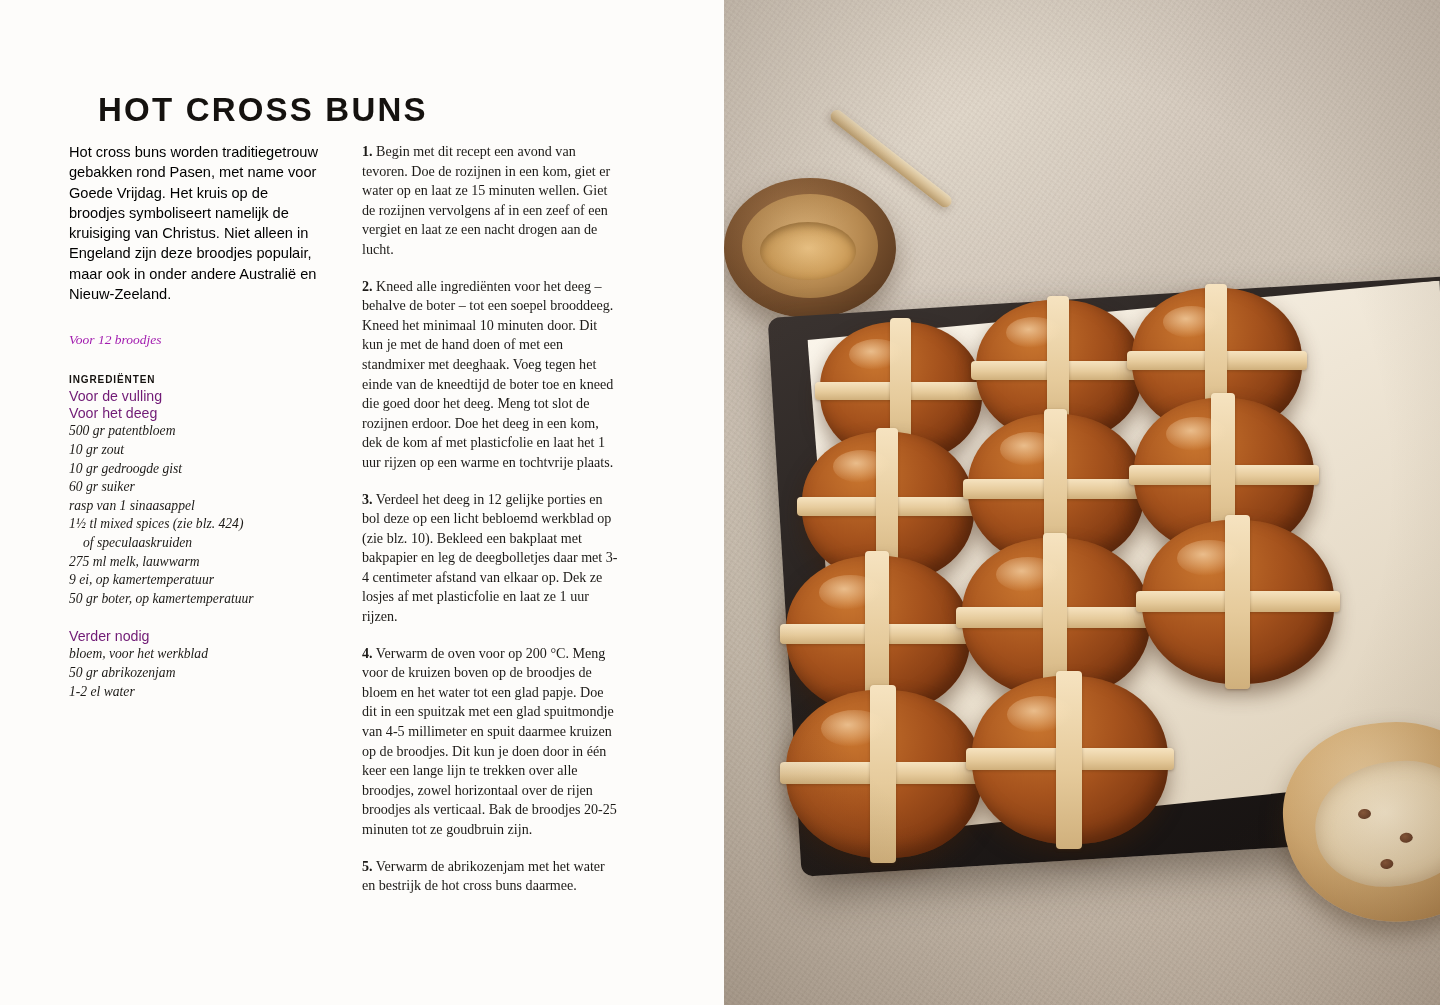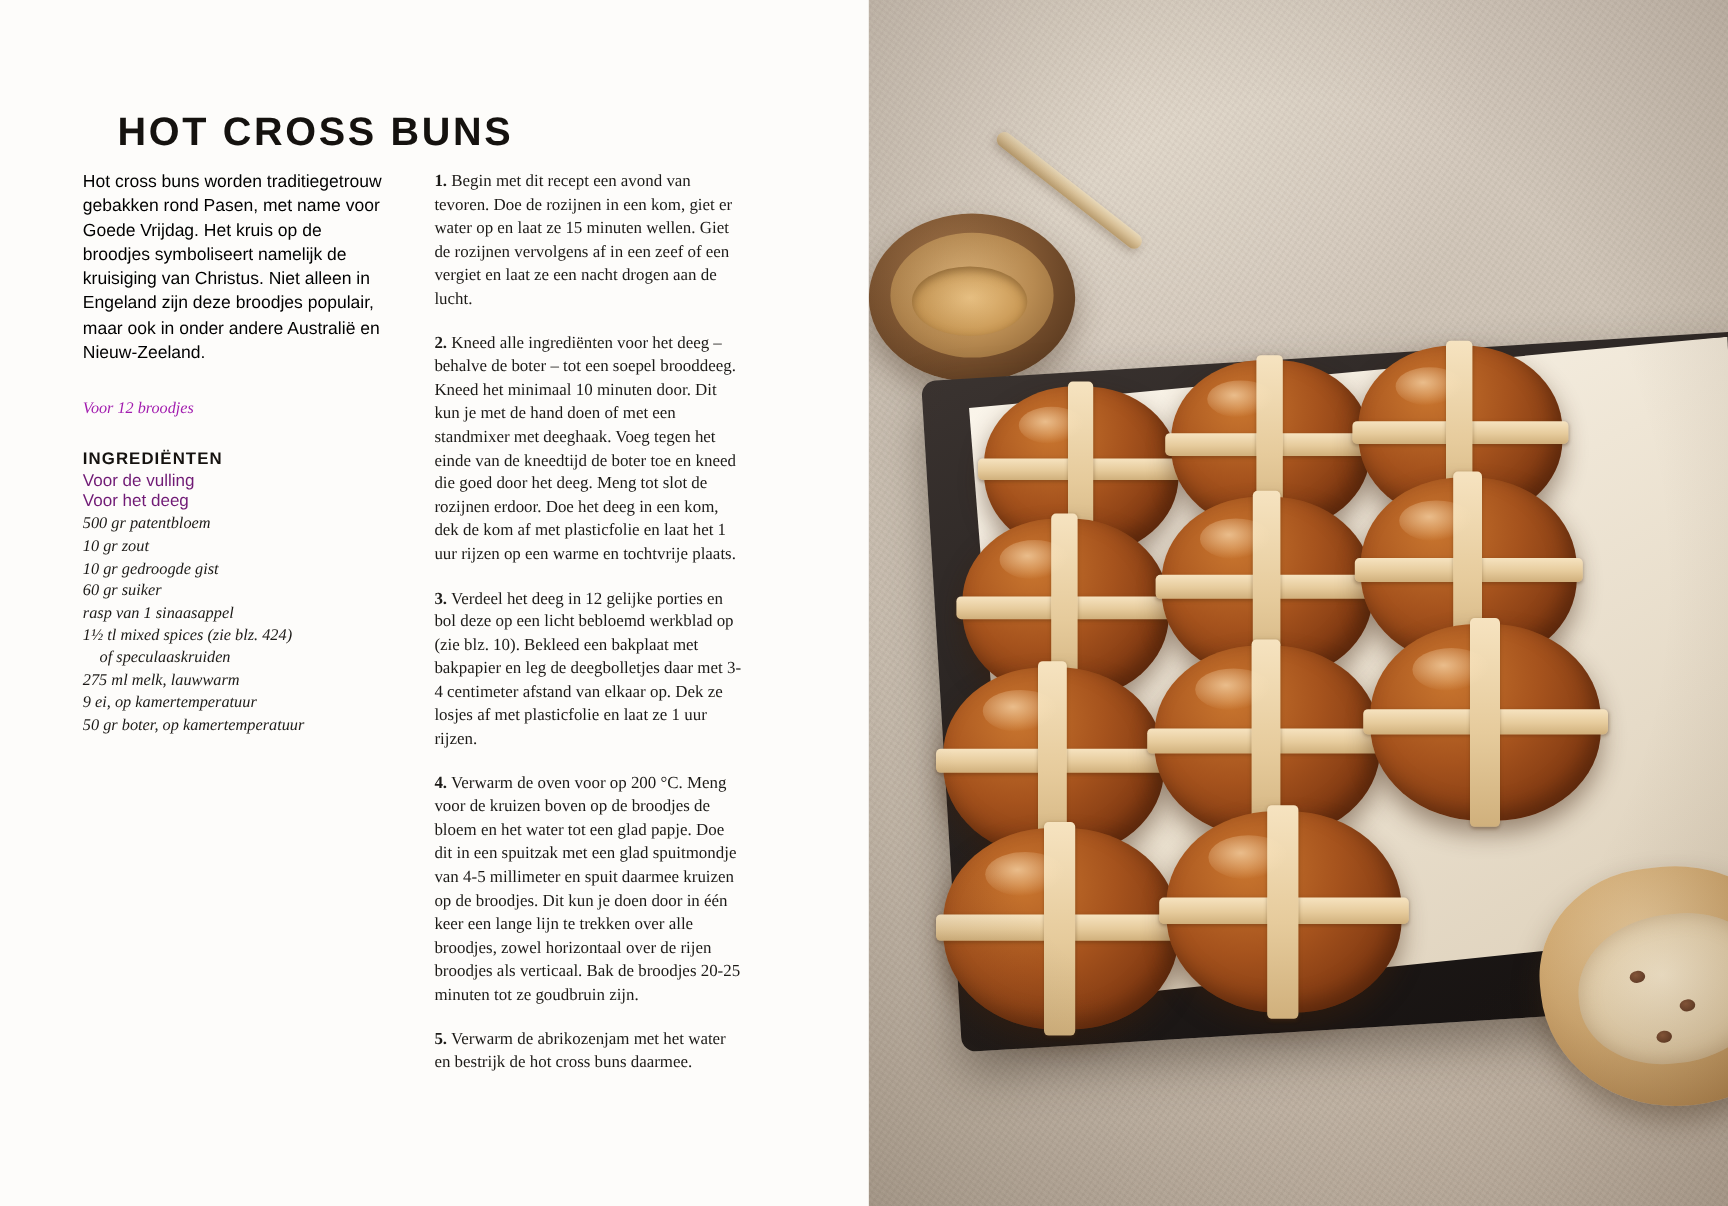--- a/index.html
+++ b/index.html
@@ -61,21 +61,21 @@
   .serves {
     font-family: "Liberation Serif", serif;
     font-style: italic;
     font-size: 13.5px;
     color: #a21caf;
     margin: 0 0 26px 0;
   }
 
   .ing-head {
     font-family: "Liberation Sans", sans-serif;
-    font-size: 14px;
+    font-size: 10px;
     font-weight: bold;
     letter-spacing: 0.9px;
     color: #15120f;
     margin: 0 0 3px 0;
   }
 
   .sub-head {
     font-family: "Liberation Sans", sans-serif;
     font-size: 14.2px;
     color: #701a75;
@@ -318,20 +318,28 @@
           <li>rasp van 1 sinaasappel</li>
           <li>1½ tl mixed spices (zie blz. 424)</li>
           <li class="indent">of speculaaskruiden</li>
           <li>275 ml melk, lauwwarm</li>
           <li>9 ei, op kamertemperatuur</li>
           <li>50 gr boter, op kamertemperatuur</li>
         </ul>
       </div>
 
 
+      <div class="group">
+        <p class="sub-head">Verder nodig</p>
+        <ul class="ing-list">
+          <li>bloem, voor het werkblad</li>
+          <li>50 gr abrikozenjam</li>
+          <li>1-2 el water</li>
+        </ul>
+      </div>
     </div>
 
     <div class="col-right">
       <p class="step"><b>1.</b><span> Begin met dit recept een avond van tevoren. Doe de rozijnen in een kom, giet er water op en laat ze 15 minuten wellen. Giet de rozijnen vervolgens af in een zeef of een vergiet en laat ze een nacht drogen aan de lucht.</span></p>
       <p class="step"><b>2.</b><span> Kneed alle ingrediënten voor het deeg – behalve de boter – tot een soepel brooddeeg. Kneed het minimaal 10 minuten door. Dit kun je met de hand doen of met een standmixer met deeghaak. Voeg tegen het einde van de kneedtijd de boter toe en kneed die goed door het deeg. Meng tot slot de rozijnen erdoor. Doe het deeg in een kom, dek de kom af met plasticfolie en laat het 1 uur rijzen op een warme en tochtvrije plaats.</span></p>
       <p class="step"><b>3.</b><span> Verdeel het deeg in 12 gelijke porties en bol deze op een licht bebloemd werkblad op (zie blz. 10). Bekleed een bakplaat met bakpapier en leg de deegbolletjes daar met 3-4 centimeter afstand van elkaar op. Dek ze losjes af met plasticfolie en laat ze 1 uur rijzen.</span></p>
       <p class="step"><b>4.</b><span> Verwarm de oven voor op 200 °C. Meng voor de kruizen boven op de broodjes de bloem en het water tot een glad papje. Doe dit in een spuitzak met een glad spuitmondje van 4-5 millimeter en spuit daarmee kruizen op de broodjes. Dit kun je doen door in één keer een lange lijn te trekken over alle broodjes, zowel horizontaal over de rijen broodjes als verticaal. Bak de broodjes 20-25 minuten tot ze goudbruin zijn.</span></p>
       <p class="step"><b>5.</b><span> Verwarm de abrikozenjam met het water en bestrijk de hot cross buns daarmee.</span></p>
     </div>
 

